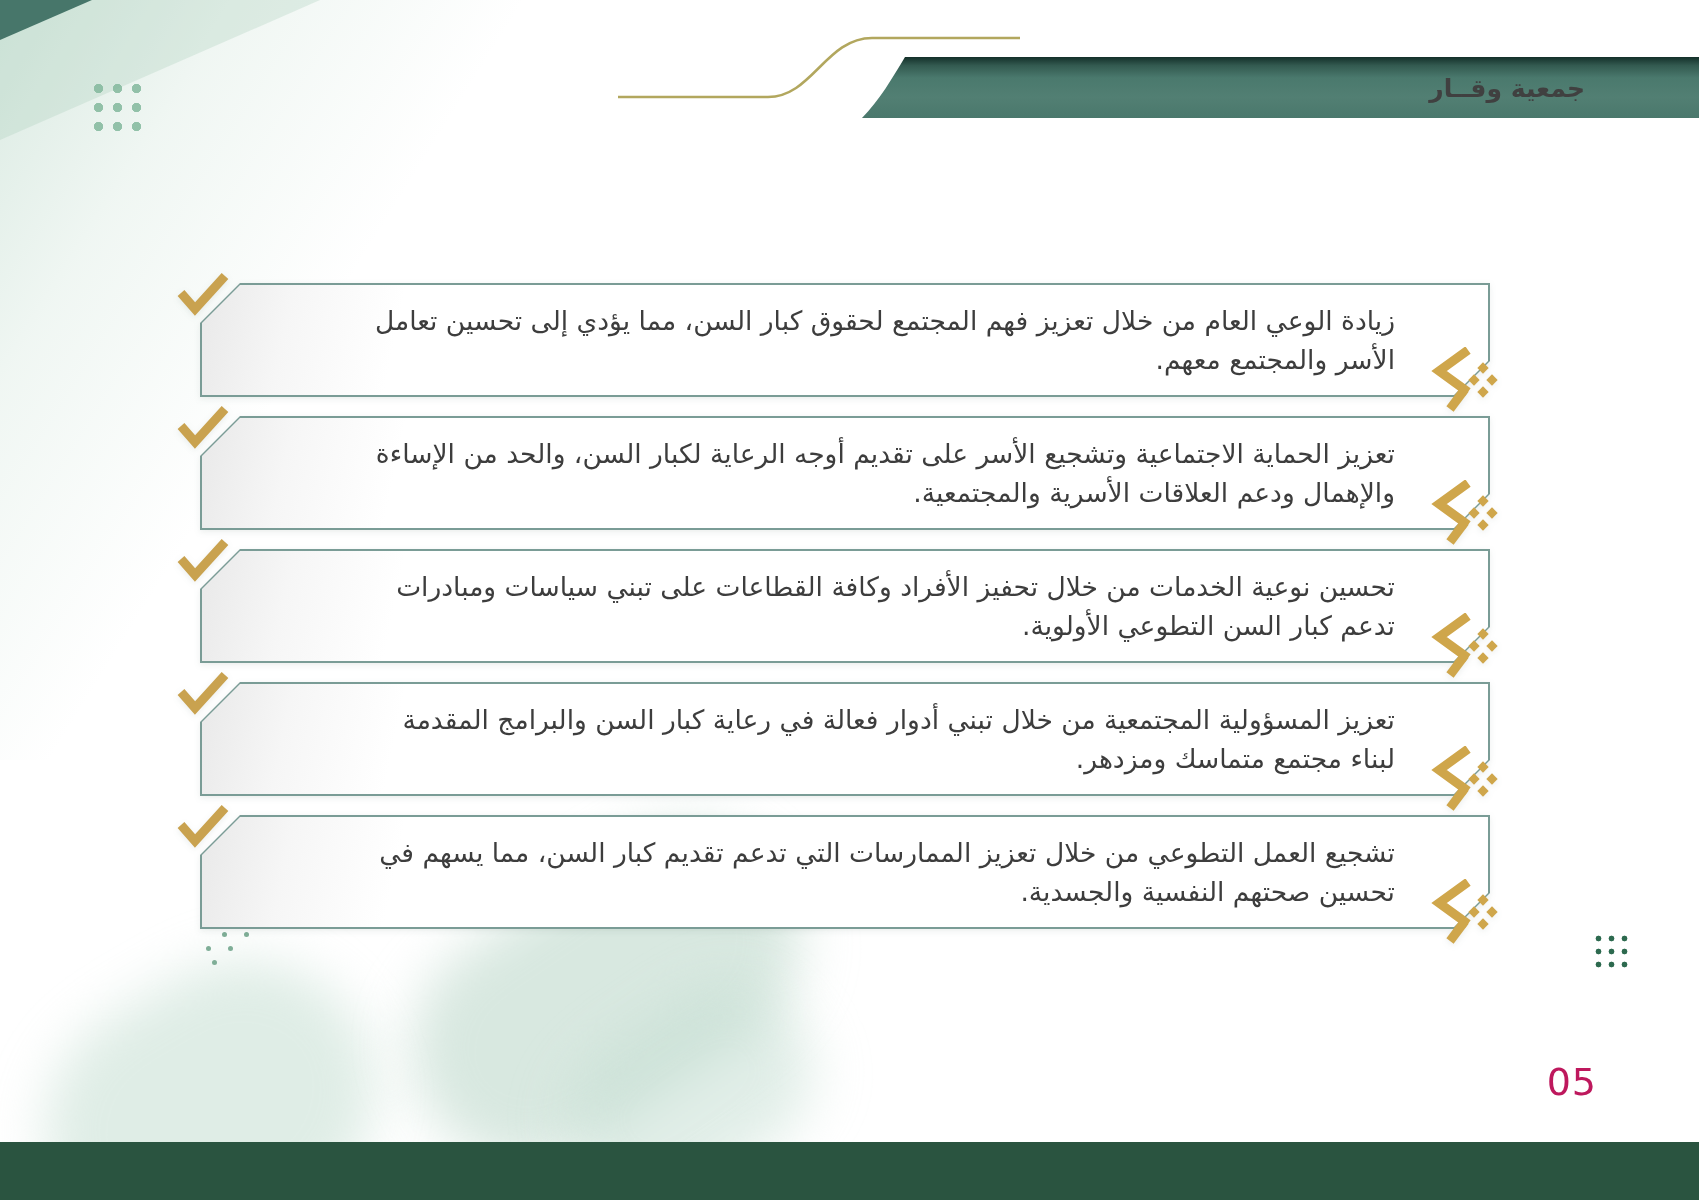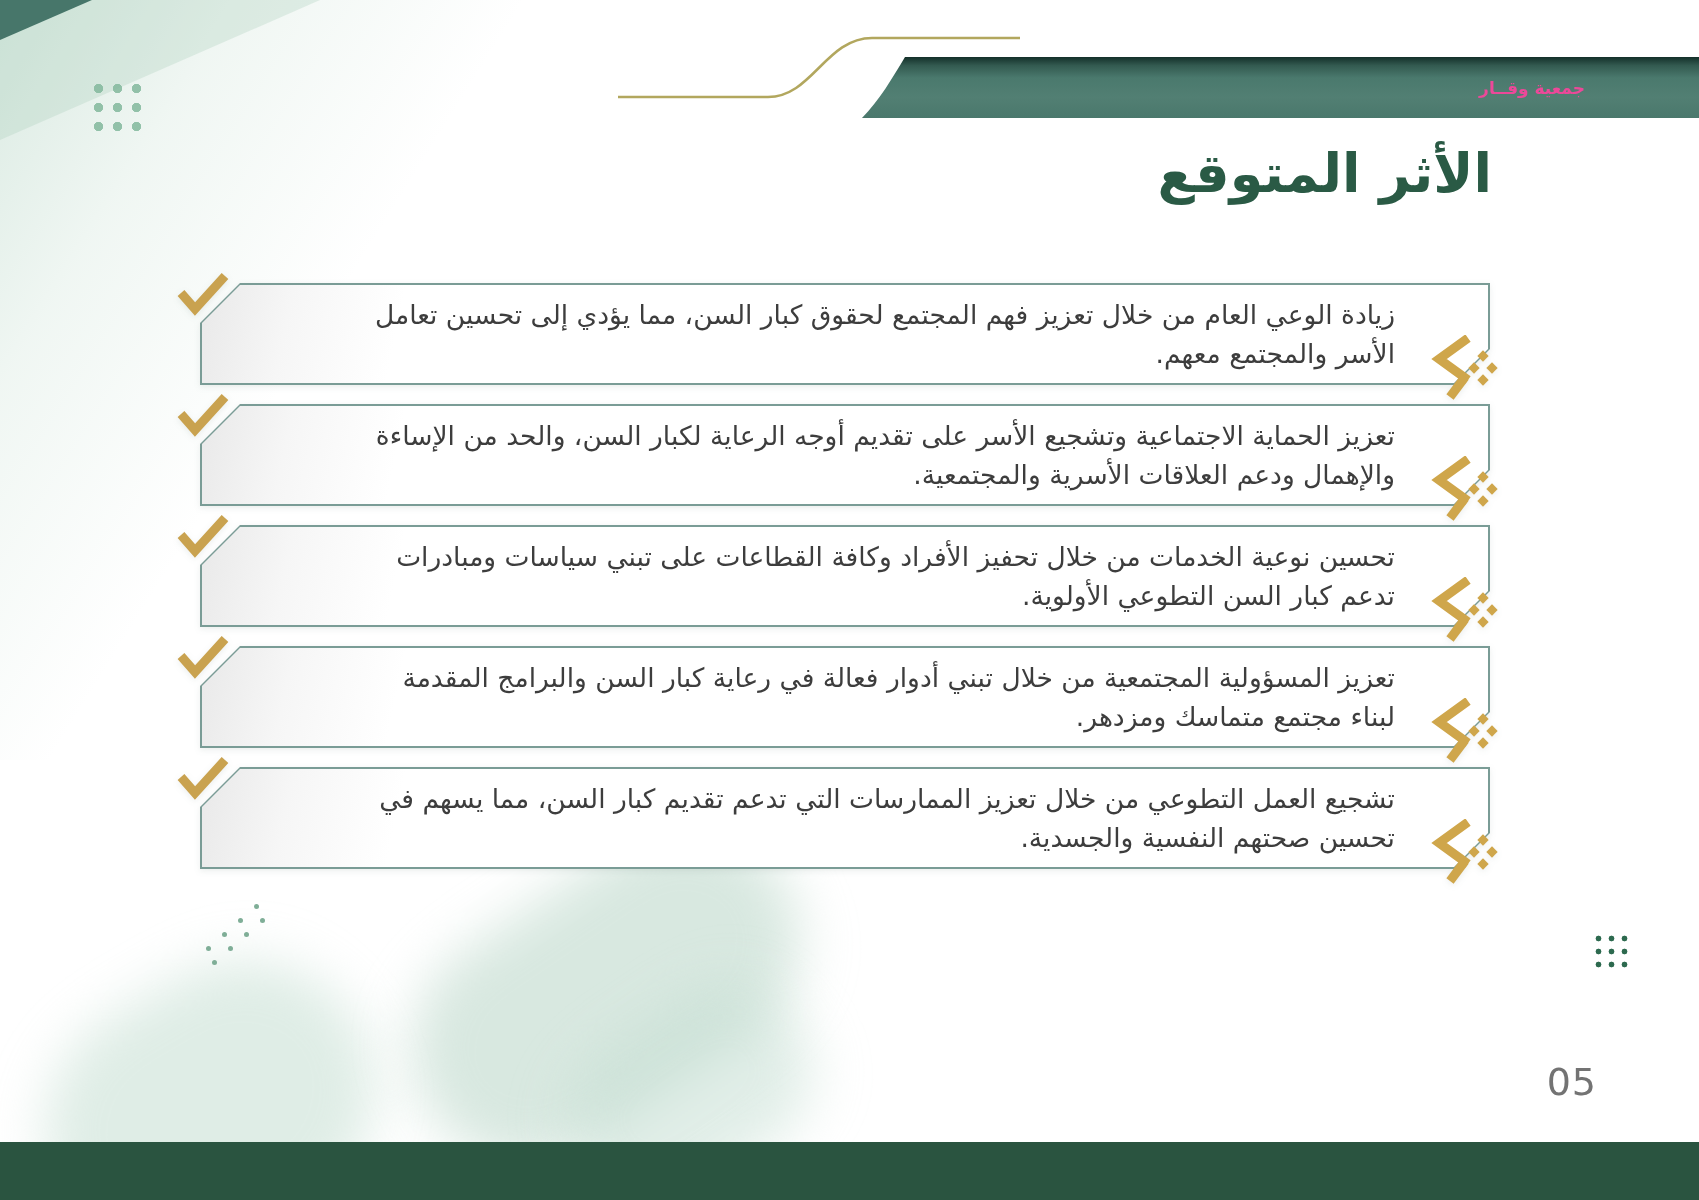--- a/index.html
+++ b/index.html
@@ -49,33 +49,33 @@
   .diag-dots span:nth-child(5){left:62px;top:18px;}
   .diag-dots span:nth-child(6){left:46px;top:32px;}
   .diag-dots span:nth-child(7){left:30px;top:46px;}
   .diag-dots span:nth-child(8){left:14px;top:60px;}
 
   
   .ribbon-svg{position:absolute;left:0;top:0;width:1699px;height:130px;}
   .brand{
     position:absolute;right:114px;top:66px;height:44px;
     display:flex;align-items:center;
-    direction:rtl;color:#ec4899;font-size:17px;font-weight:bold;letter-spacing:0.5px;
+    direction:rtl;color:#404040;font-size:25px;font-weight:bold;letter-spacing:0.5px;
   }
 
   
   .page-title{
     position:absolute;right:207px;top:142px;margin:0;
     direction:rtl;text-align:right;
     font-size:54px;font-weight:bold;color:#2a5a45;line-height:1.2;
   }
 
   
   .cards{position:absolute;left:200px;top:283px;width:1290px;display:flex;flex-direction:column;gap:19px;}
-  .card{position:relative;height:102px;filter:drop-shadow(0 2px 3px rgba(60,90,80,0.10));}
+  .card{position:relative;height:114px;filter:drop-shadow(0 2px 3px rgba(60,90,80,0.10));}
   .card-shape{
     position:absolute;inset:0;background:#7a9c96;
     clip-path:polygon(40px 0,100% 0,100% calc(100% - 36px),calc(100% - 36px) 100%,0 100%,0 40px);
   }
   .card-fill{
     position:absolute;inset:2px;
     background:linear-gradient(102deg,#e9e9e9 0%,#f6f6f6 90px,#ffffff 200px);
     clip-path:polygon(38px 0,100% 0,100% calc(100% - 34px),calc(100% - 34px) 100%,0 100%,0 38px);
   }
   .card-text{
@@ -83,21 +83,21 @@
     display:flex;align-items:center;
     direction:rtl;text-align:right;
     font-size:26.5px;line-height:39px;color:#3d3d3d;
   }
   .check{position:absolute;left:-24px;top:-13px;width:54px;height:46px;}
   .logo-mark{position:absolute;right:-8px;bottom:-16px;width:74px;height:66px;}
 
   
   .page-number{
     position:absolute;right:102px;top:1060px;
-    font-size:38px;color:#737373;letter-spacing:1px;
+    font-size:38px;color:#be185d;letter-spacing:1px;
   }
   .footer-bar{position:absolute;left:0;bottom:0;width:100%;height:58px;background:#2a5440;}
 </style>
 </head>
 <body>
 
 <div class="slide">
 
   <div class="tint-topleft"></div>
   <div class="corner-light"></div>
@@ -126,21 +126,20 @@
         <stop offset="0.34" stop-color="#4a796d"></stop>
         <stop offset="0.66" stop-color="#527f73"></stop>
         <stop offset="1" stop-color="#4a786c"></stop>
       </linearGradient>
     </defs>
     <path d="M905,57 L1699,57 L1699,118 L862,118 C879,101 893,77 905,57 Z" fill="url(#rg)"></path>
     <path d="M618,97 L768,97 C812,97 826,38 872,38 L1020,38" fill="none" stroke="#b2a75e" stroke-width="2.5"></path>
   </svg>
   <div class="brand">جمعية وقــار</div>
 
-  <h1 class="page-title">الأثر المتوقع</h1>
 
   <div class="cards">
 
     <div class="card">
       <div class="card-shape"></div>
       <div class="card-fill"></div>
       <p class="card-text">زيادة الوعي العام من خلال تعزيز فهم المجتمع لحقوق كبار السن، مما يؤدي إلى تحسين تعامل الأسر والمجتمع معهم.</p>
       <svg class="check" viewBox="0 0 54 46" aria-hidden="true">
         <polyline points="5,23 19,39 49,6" fill="none" stroke="#c9a24f" stroke-width="9" stroke-linejoin="miter"></polyline>
       </svg>

